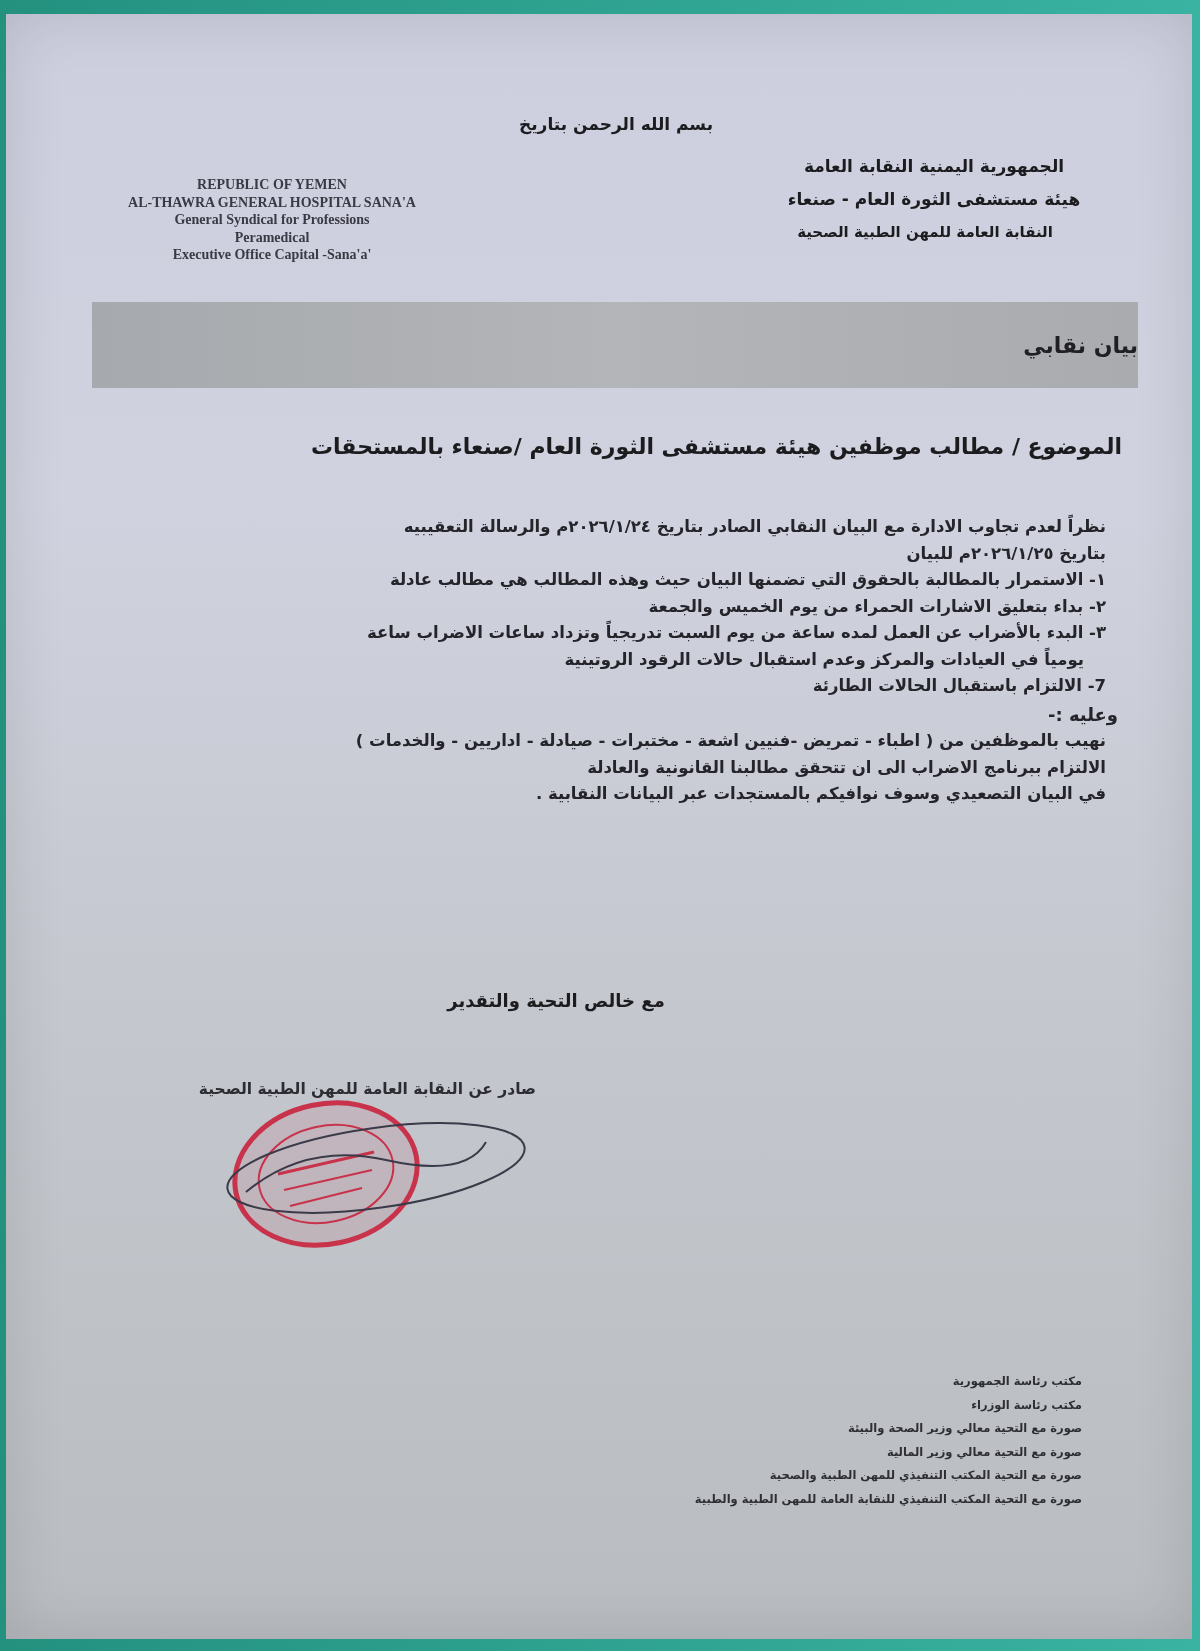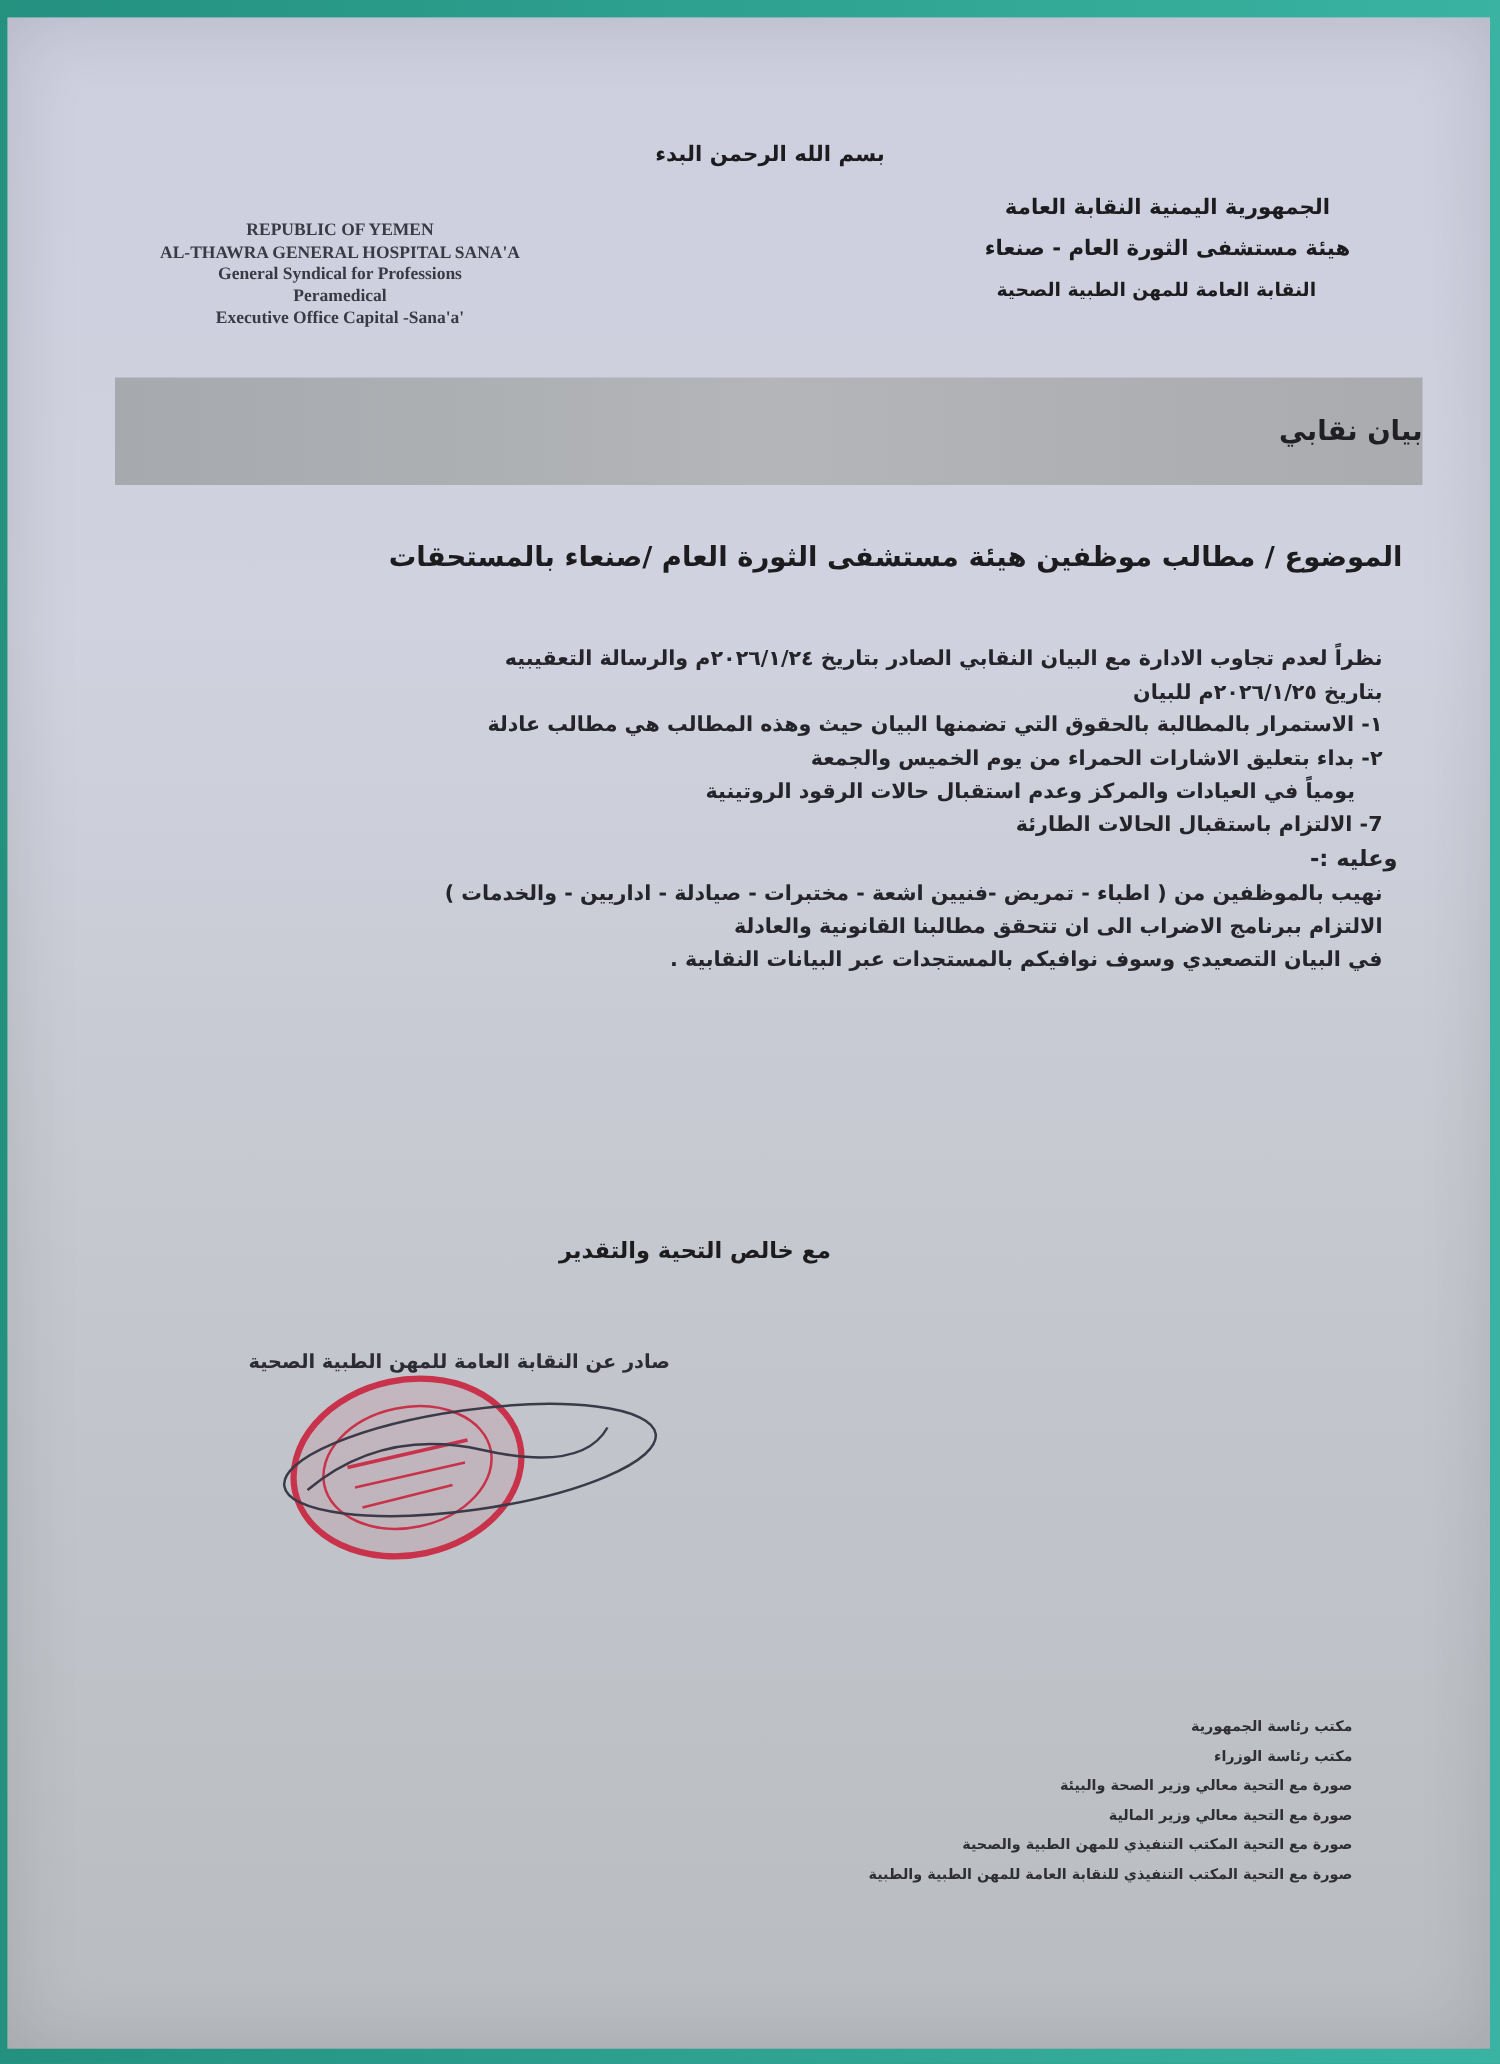--- a/index.html
+++ b/index.html
@@ -147,21 +147,21 @@
     }
     .cc p { margin: 0; }
   </style>
 </head>
 <body>
 
 <div class="frame"></div>
 
 <div class="paper">
 
-  <div class="basmala rtl">بسم الله الرحمن البدء</div>
+  <div class="basmala rtl">بسم الله الرحمن بتاريخ</div>
 
   <div class="hdr-en">
     <div>REPUBLIC OF YEMEN</div>
     <div>AL-THAWRA GENERAL HOSPITAL SANA'A</div>
     <div>General Syndical for Professions</div>
     <div>Peramedical</div>
     <div>Executive Office Capital -Sana'a'</div>
   </div>
 
   <div class="hdr-ar rtl">
@@ -174,20 +174,21 @@
     <span class="rtl">بيان نقابي</span>
   </div>
 
   <div class="subject rtl">الموضوع / مطالب موظفين هيئة مستشفى الثورة العام /صنعاء بالمستحقات</div>
 
   <div class="body rtl">
     <p>نظراً لعدم تجاوب الادارة مع البيان النقابي الصادر بتاريخ ٢٠٢٦/١/٢٤م والرسالة التعقيبيه</p>
     <p>بتاريخ ٢٠٢٦/١/٢٥م للبيان</p>
     <p>١- الاستمرار بالمطالبة بالحقوق التي تضمنها البيان حيث وهذه المطالب هي مطالب عادلة</p>
     <p>٢- بداء بتعليق الاشارات الحمراء من يوم الخميس والجمعة</p>
+    <p>٣- البدء بالأضراب عن العمل لمده ساعة من يوم السبت تدريجياً وتزداد ساعات الاضراب ساعة</p>
     <p class="indent2">يومياً في العيادات والمركز وعدم استقبال حالات الرقود الروتينية</p>
     <p>7- الالتزام باستقبال الحالات الطارئة</p>
     <p class="wa">وعليه :-</p>
     <p>نهيب بالموظفين من ( اطباء - تمريض -فنيين اشعة - مختبرات - صيادلة - اداريين - والخدمات )</p>
     <p>الالتزام ببرنامج الاضراب الى ان تتحقق مطالبنا القانونية والعادلة</p>
     <p>في البيان التصعيدي وسوف نوافيكم بالمستجدات عبر البيانات النقابية .</p>
   </div>
 
   <div class="closing rtl">مع خالص التحية والتقدير</div>
 

